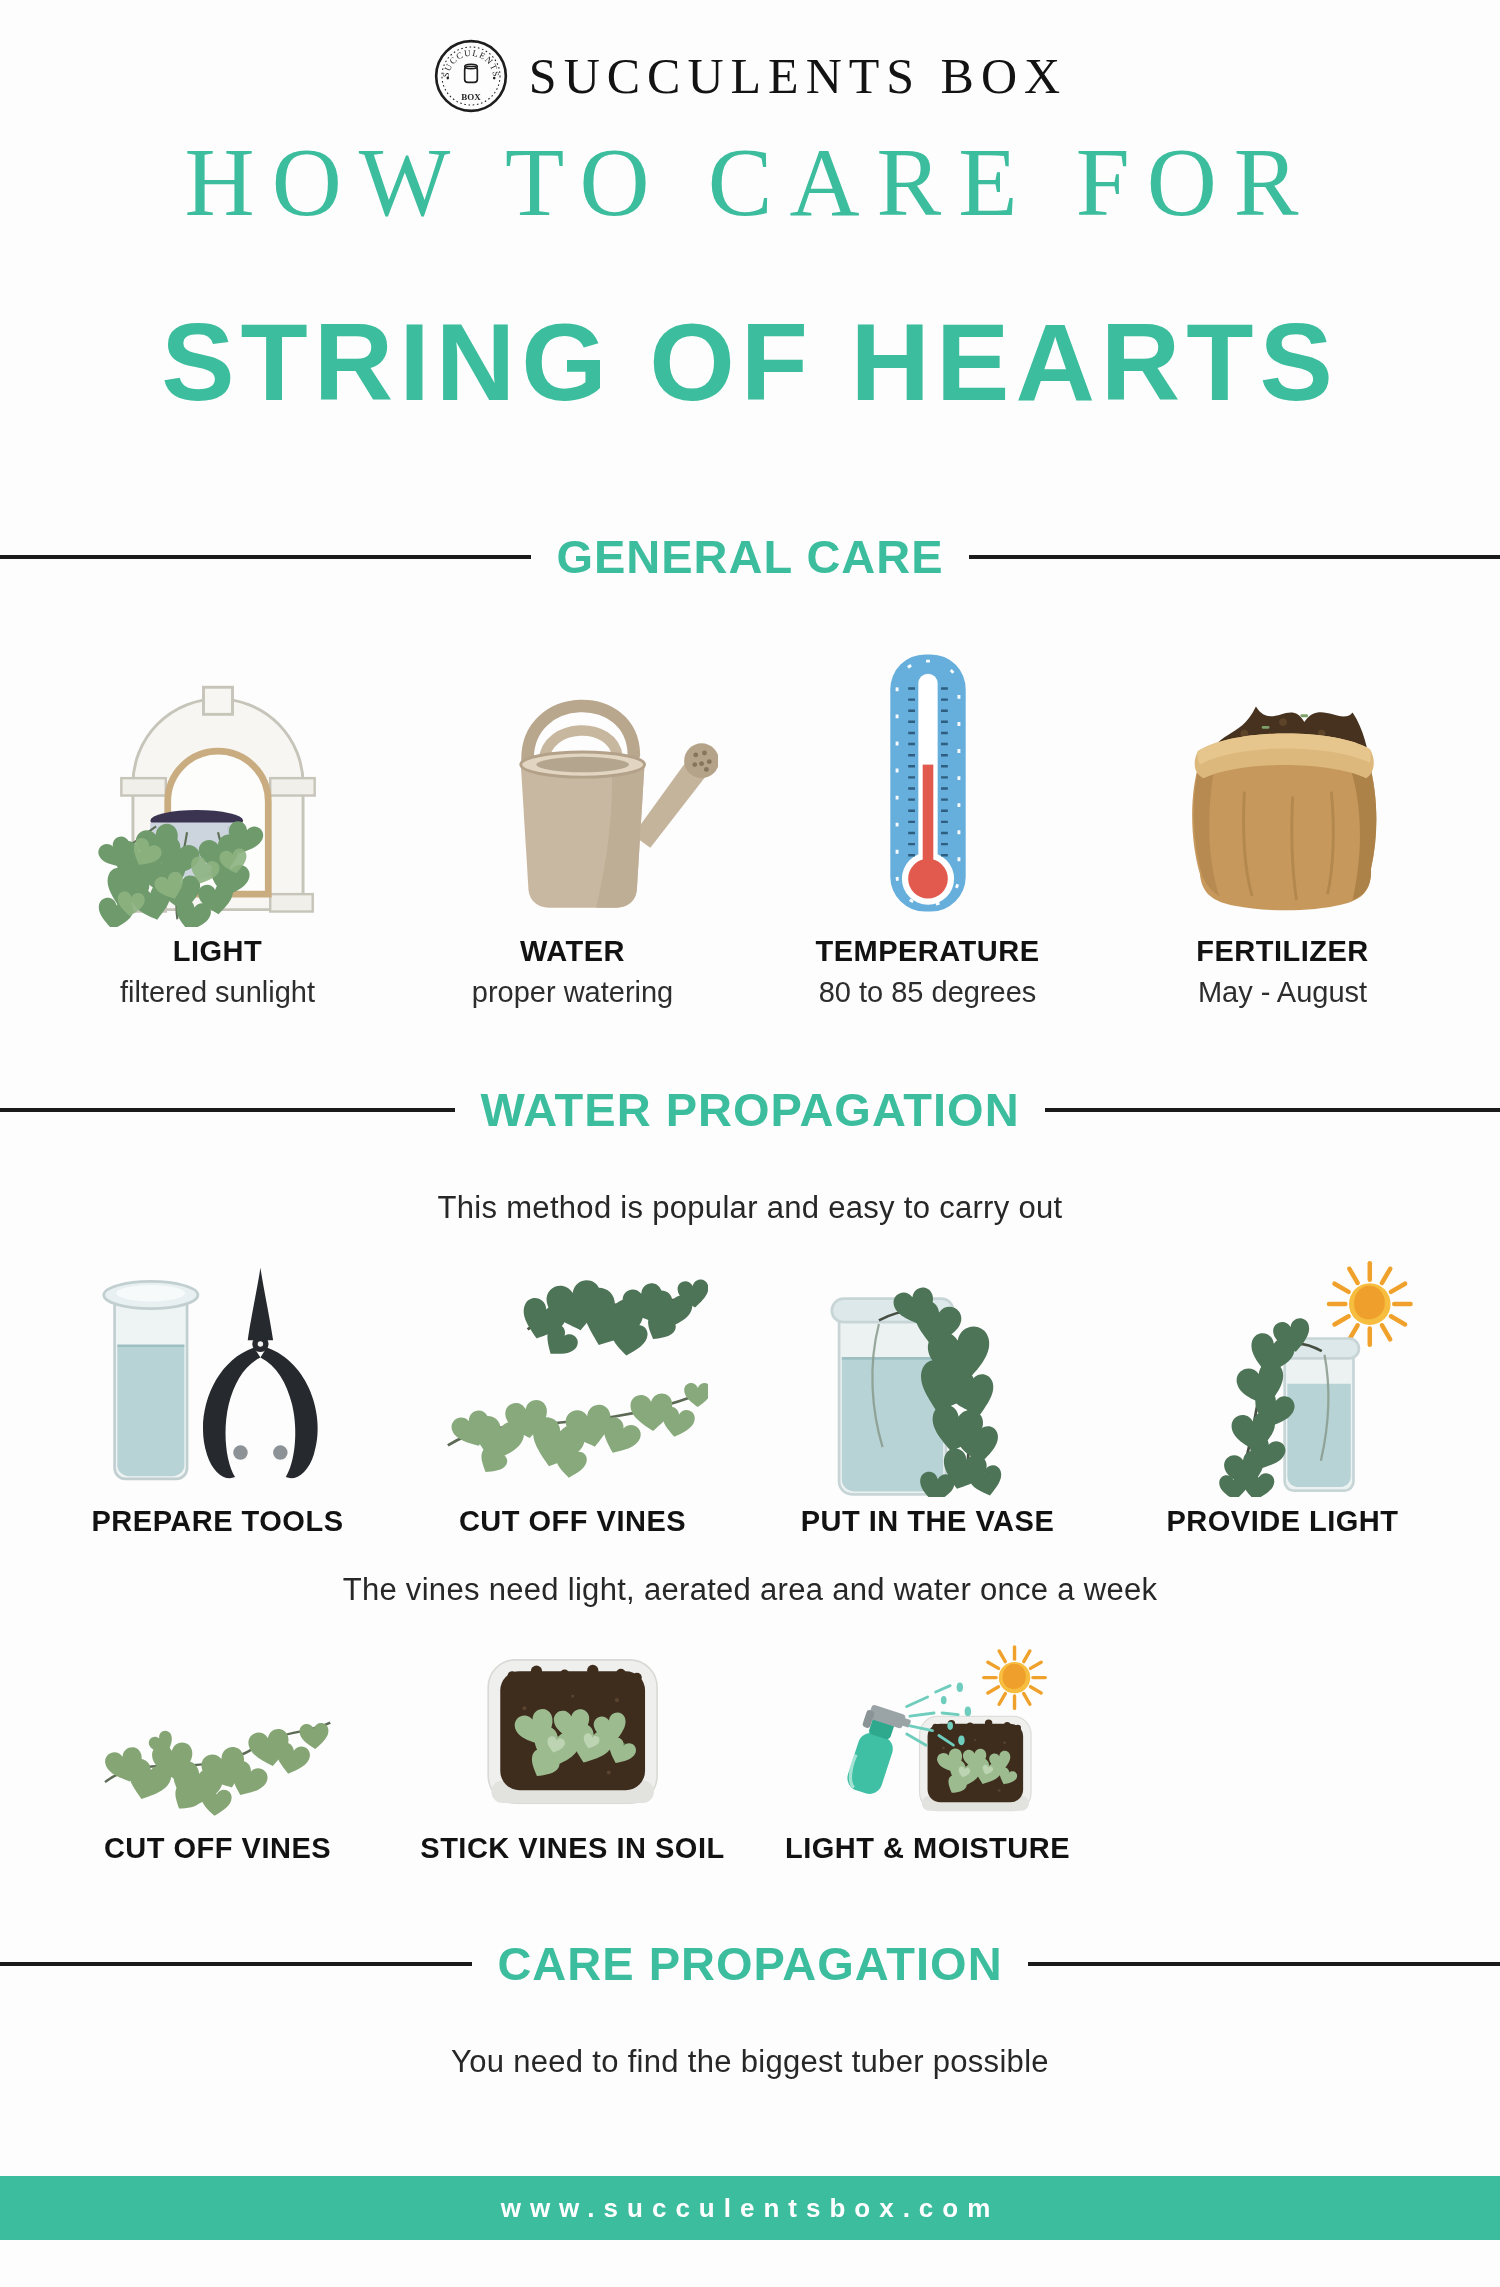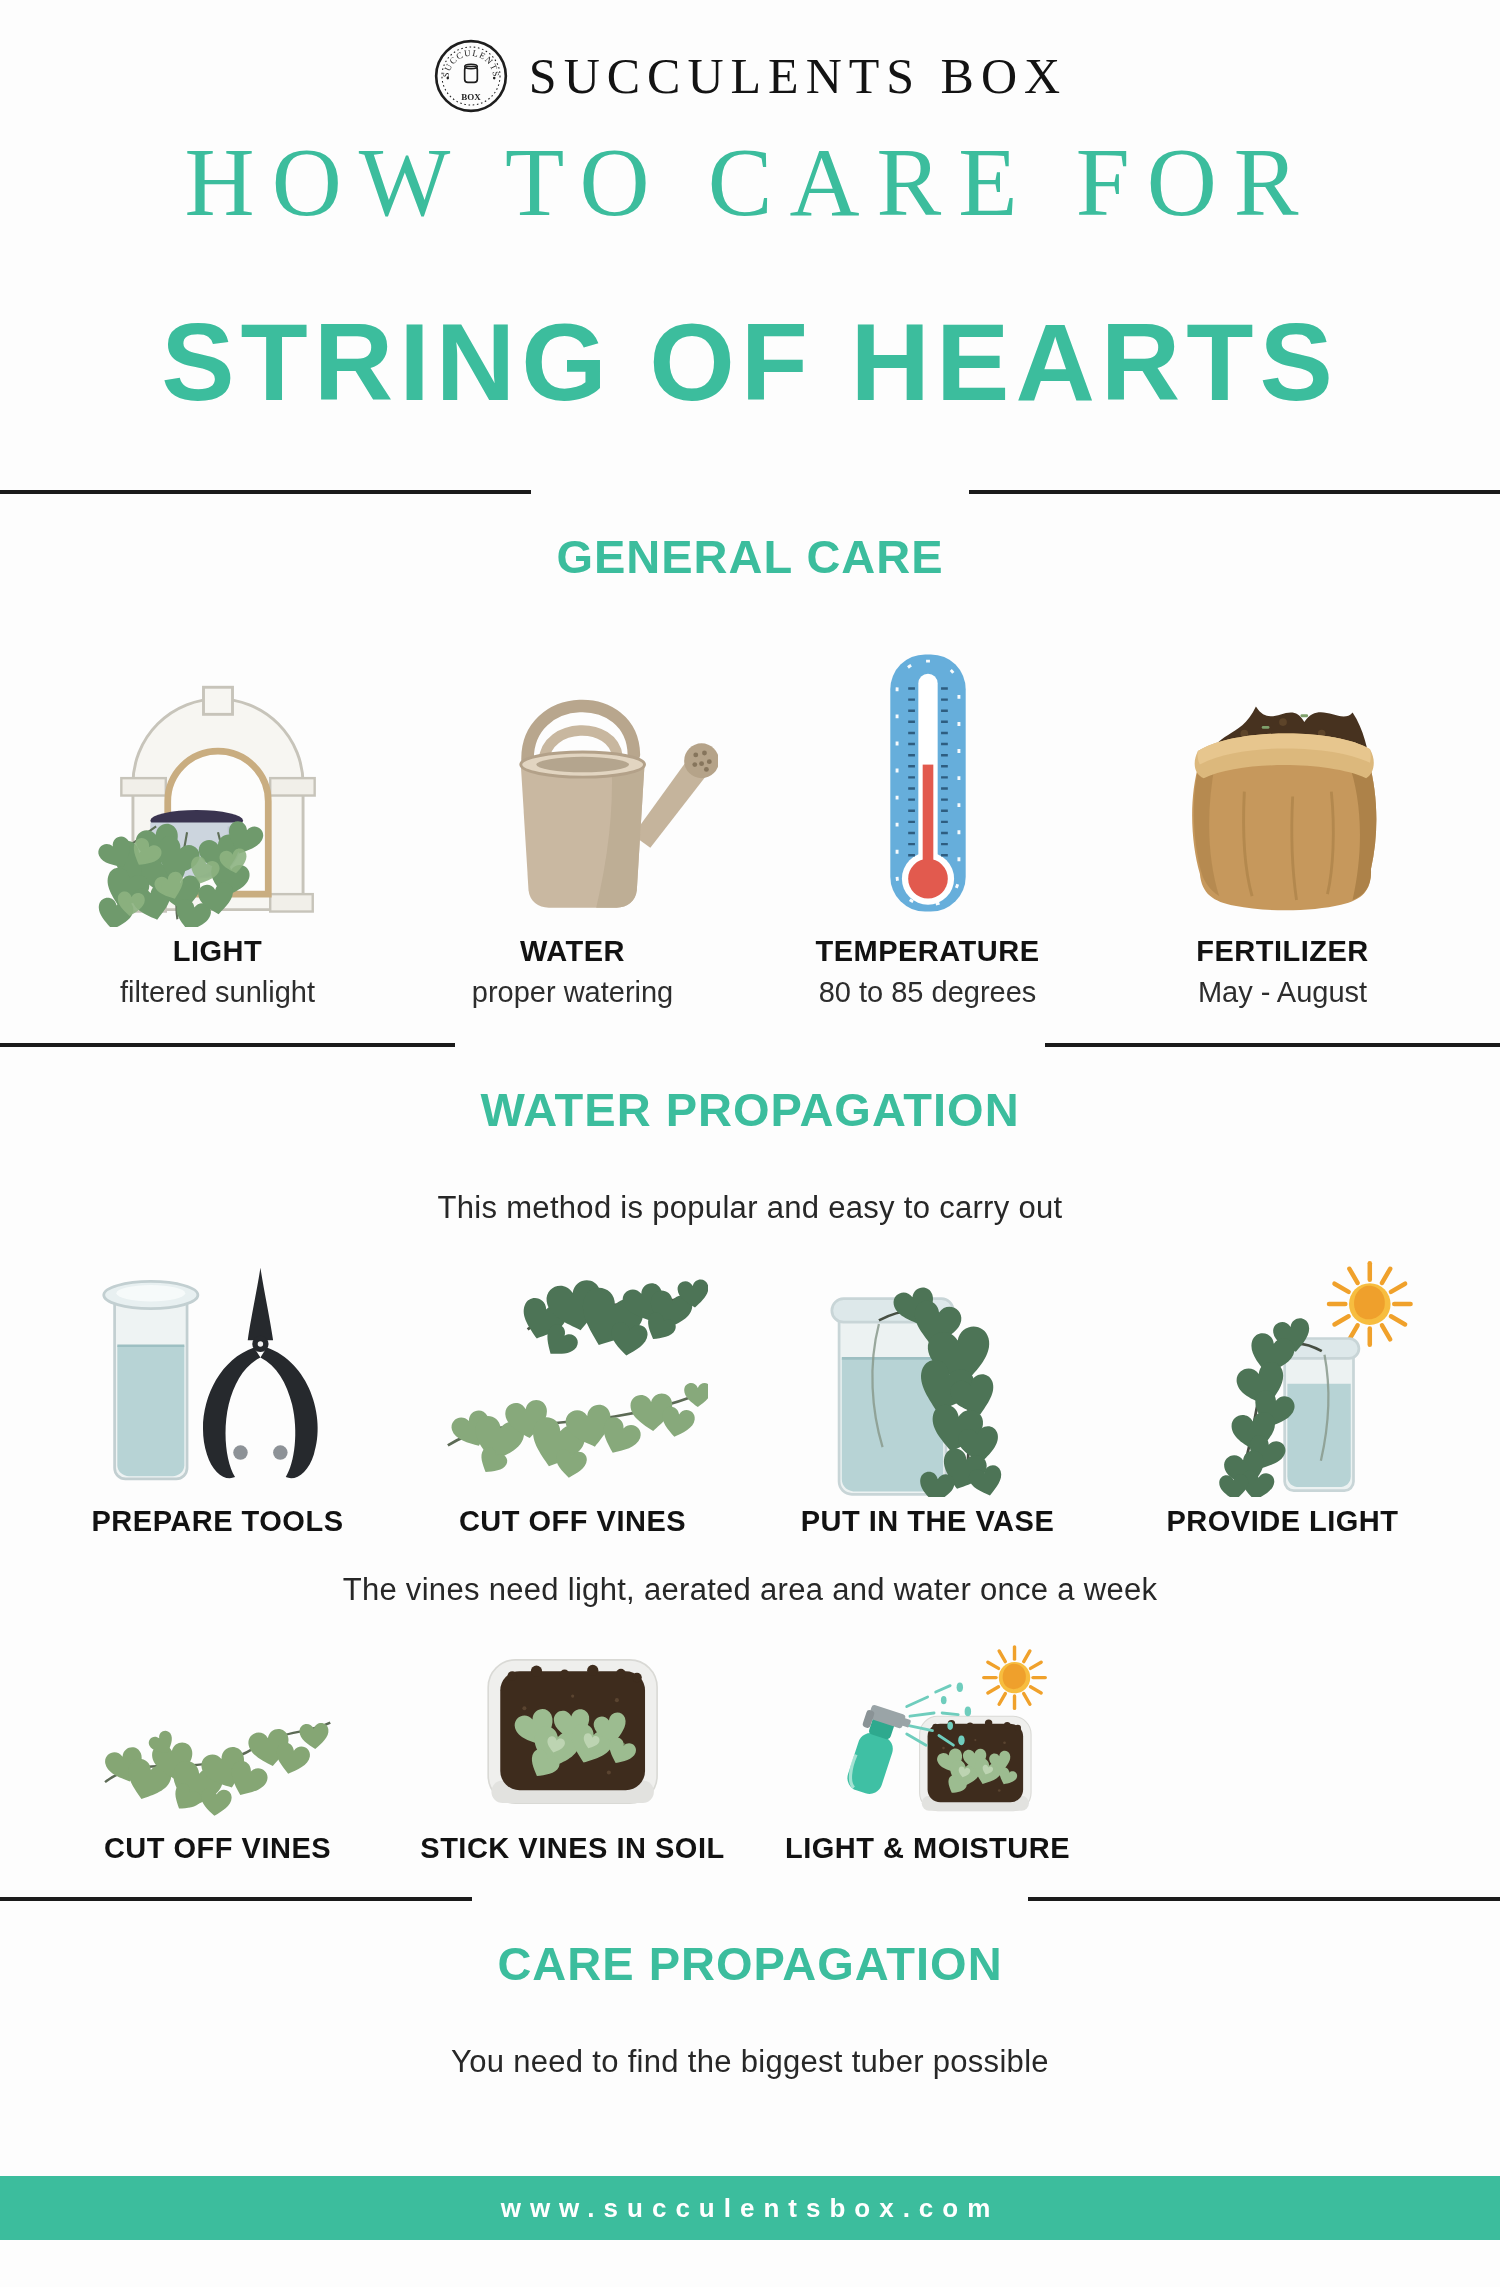--- a/index.html
+++ b/index.html
@@ -7,21 +7,21 @@
           overflow:hidden;font-family:"Liberation Sans",sans-serif;color:#161616}
   
   .brand-row{display:flex;justify-content:center;align-items:center;gap:20px;padding-top:38px}
   .seal{width:76px;height:76px;flex:0 0 auto}
   .brand{font-family:"Liberation Serif",serif;font-size:50px;letter-spacing:7px;color:#131313}
   .title1{margin-top:20px;text-align:center;font-family:Liberation Serif, serif;
           font-weight:200;font-size:97px;letter-spacing:17px;line-height:1.02;color:var(--accent,#3cbd9d)}
   .title2{text-align:center;font-weight:700;font-size:110px;letter-spacing:6px;
           line-height:1.0;color:var(--accent,#3cbd9d)}
   
-  .sec-head{display:flex;gap:25px;width:100%}
+  .sec-head{display:flex;align-items:center;gap:25px;width:100%}
   .rule{flex:1;height:4px;background:#1b1b1b}
   .sec-title{font-size:47px;font-weight:700;letter-spacing:1px;white-space:nowrap;color:var(--accent,#3cbd9d)}
   .sec-sub{text-align:center;font-size:31px;color:#272727;margin-top:14px;letter-spacing:.3px}
   
   .row{display:grid;grid-template-columns:repeat(4,1fr);width:1420px;margin:14px auto 0}
   figure{margin:0;display:flex;flex-direction:column;align-items:center}
   .icon-box{display:flex;align-items:flex-end;justify-content:center}
   .h290{height:290px}.h240{height:240px}.h185{height:185px}
   .item-label{font-size:29px;font-weight:700;letter-spacing:.5px;color:#121212;margin-top:8px;text-align:center}
   .item-caption{font-size:29px;color:#2d2d2d;margin-top:8px;text-align:center}

